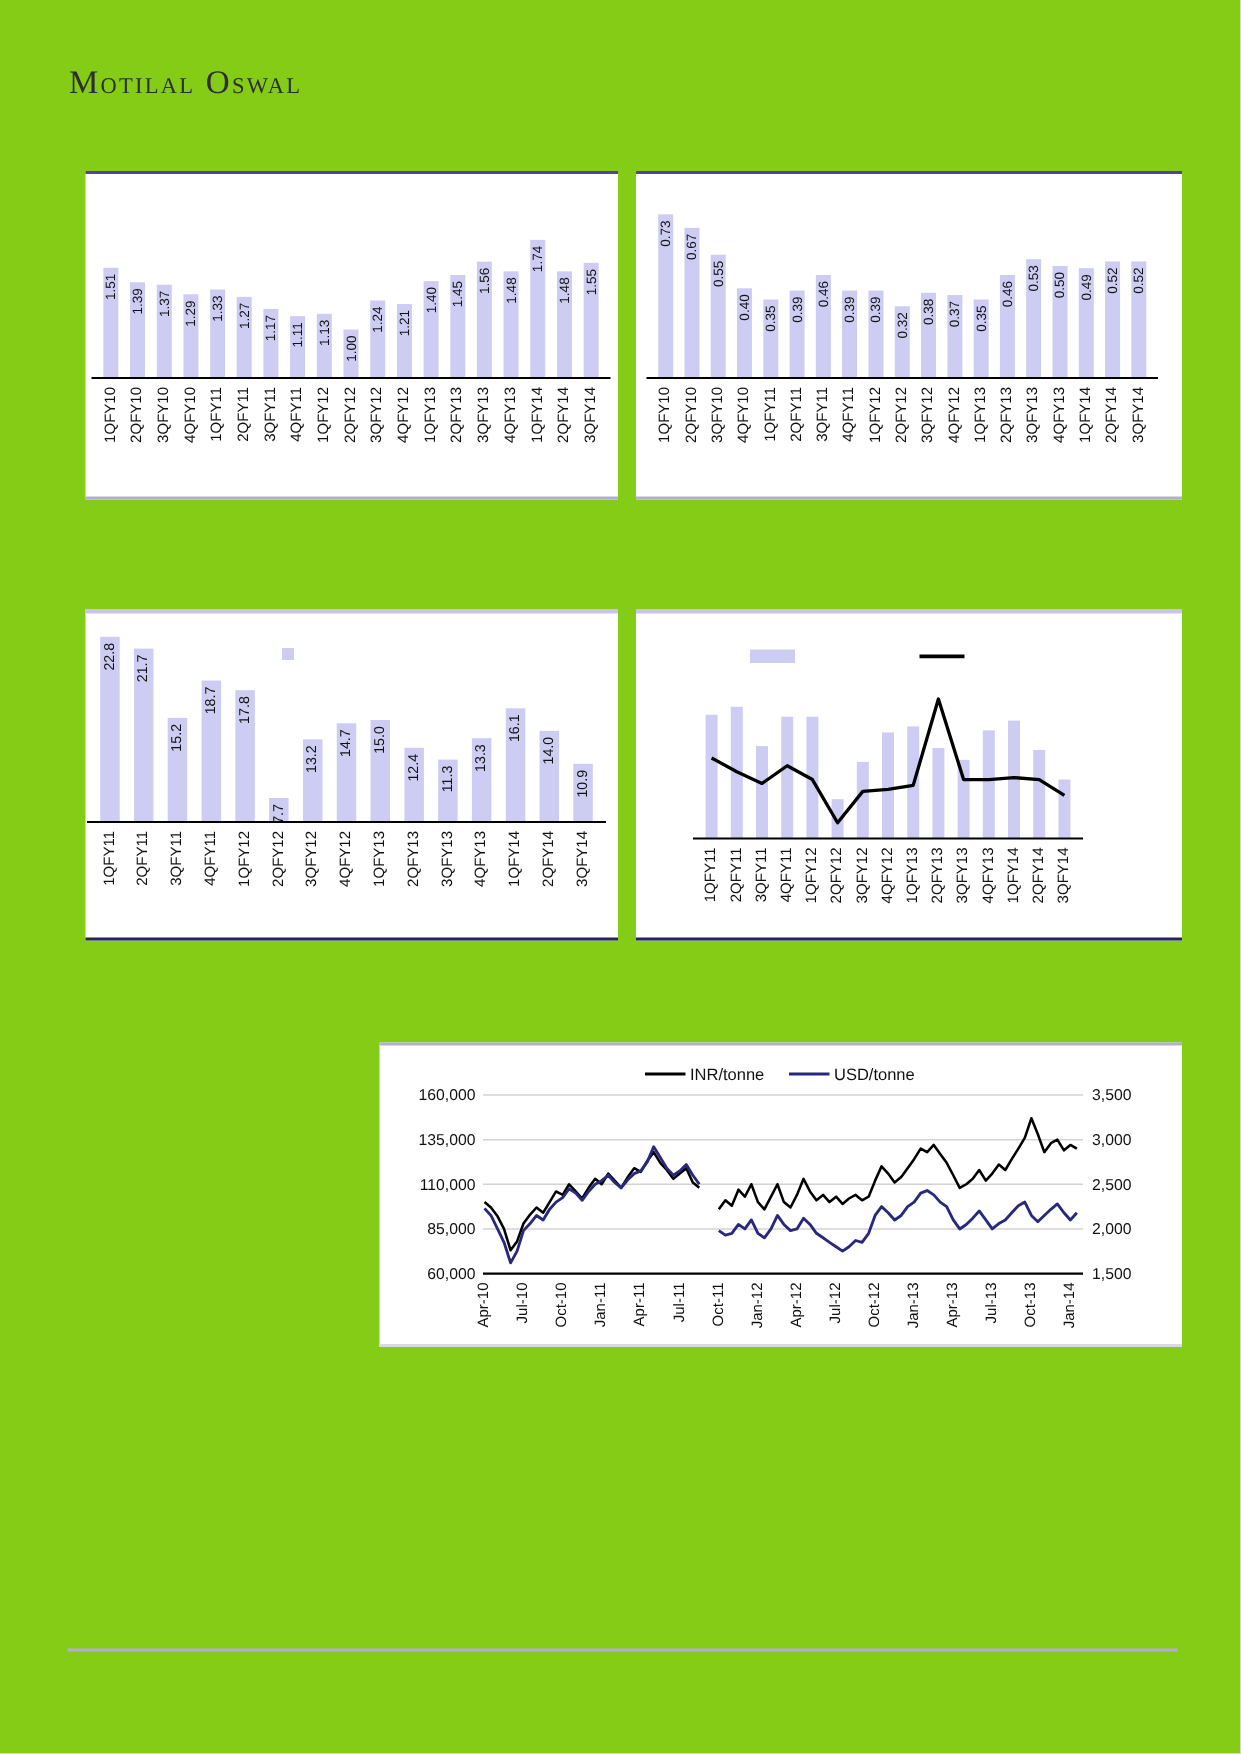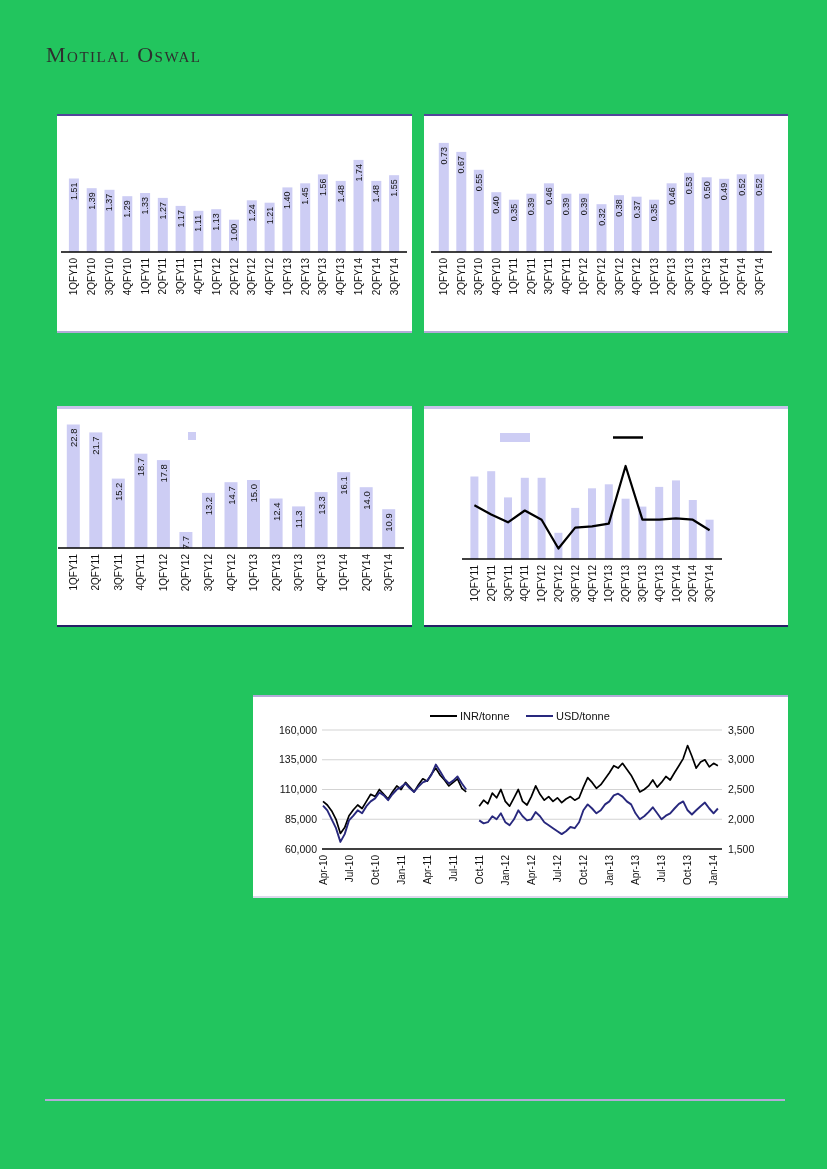--- a/index.html
+++ b/index.html
@@ -1,16 +1,16 @@
 <!DOCTYPE html>
 <html><head>
 <meta charset="utf-8">
 <style>
   html,body{margin:0;padding:0;background:#fff;}
-  .page{position:relative;width:827px;height:1169px;background:#22c55e;
+  .page{position:relative;width:827px;height:1169px;background:#84cc16;
         font-family:"Liberation Sans",sans-serif;overflow:hidden;}
   .logo{position:absolute;left:46px;top:42px;font-family:"Liberation Serif",serif;
         font-variant:small-caps;font-size:22px;letter-spacing:1.5px;color:#2e2e2e;}
   .chart-blk{position:absolute;box-sizing:border-box;background:#fff;}
   .blk-top{border-top:2px solid #53449b;border-bottom:2px solid #b3abd8;}
   .blk-mid{border-top:3px solid #c9c3ea;border-bottom:2px solid #262066;}
   .blk-bot{border-top:2px solid #b3abd8;border-bottom:2px solid #dcd8ec;}
   .chart-blk svg{display:block;}
   .footer-line{position:absolute;left:45px;top:1099px;width:740px;height:2px;background:#b3abd8;}
   text{font-family:"Liberation Sans",sans-serif;fill:#111;}

